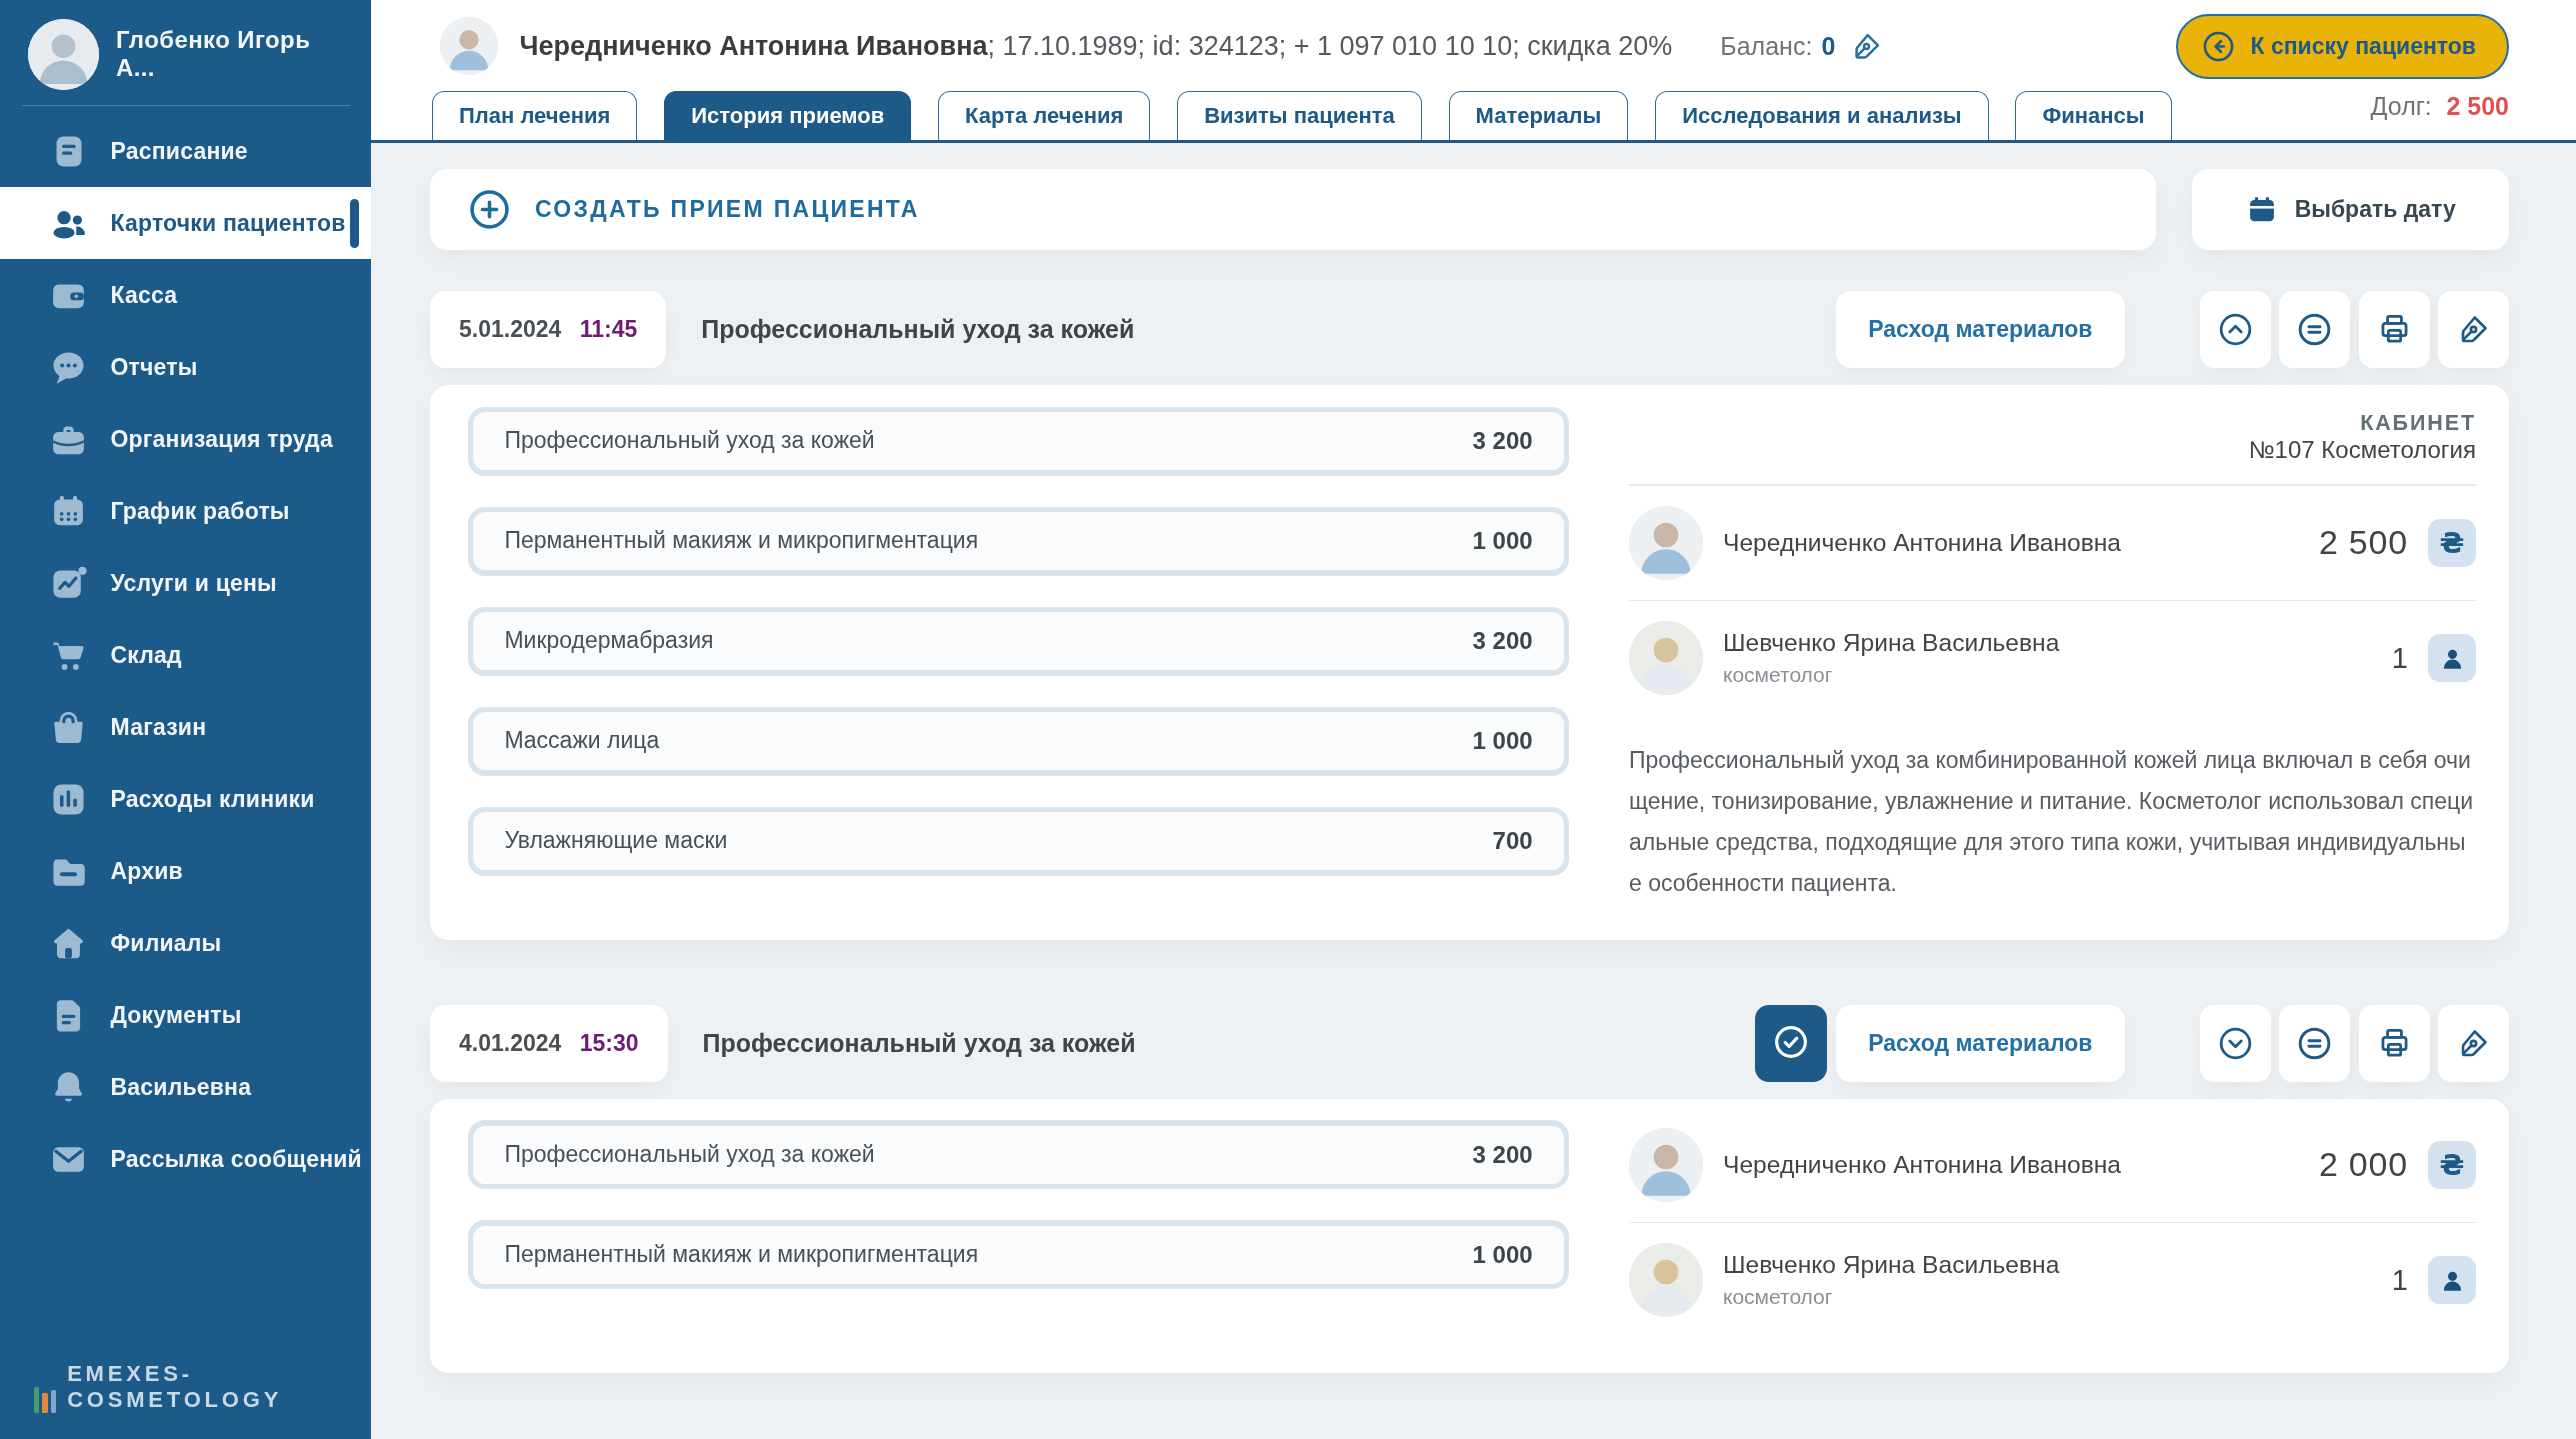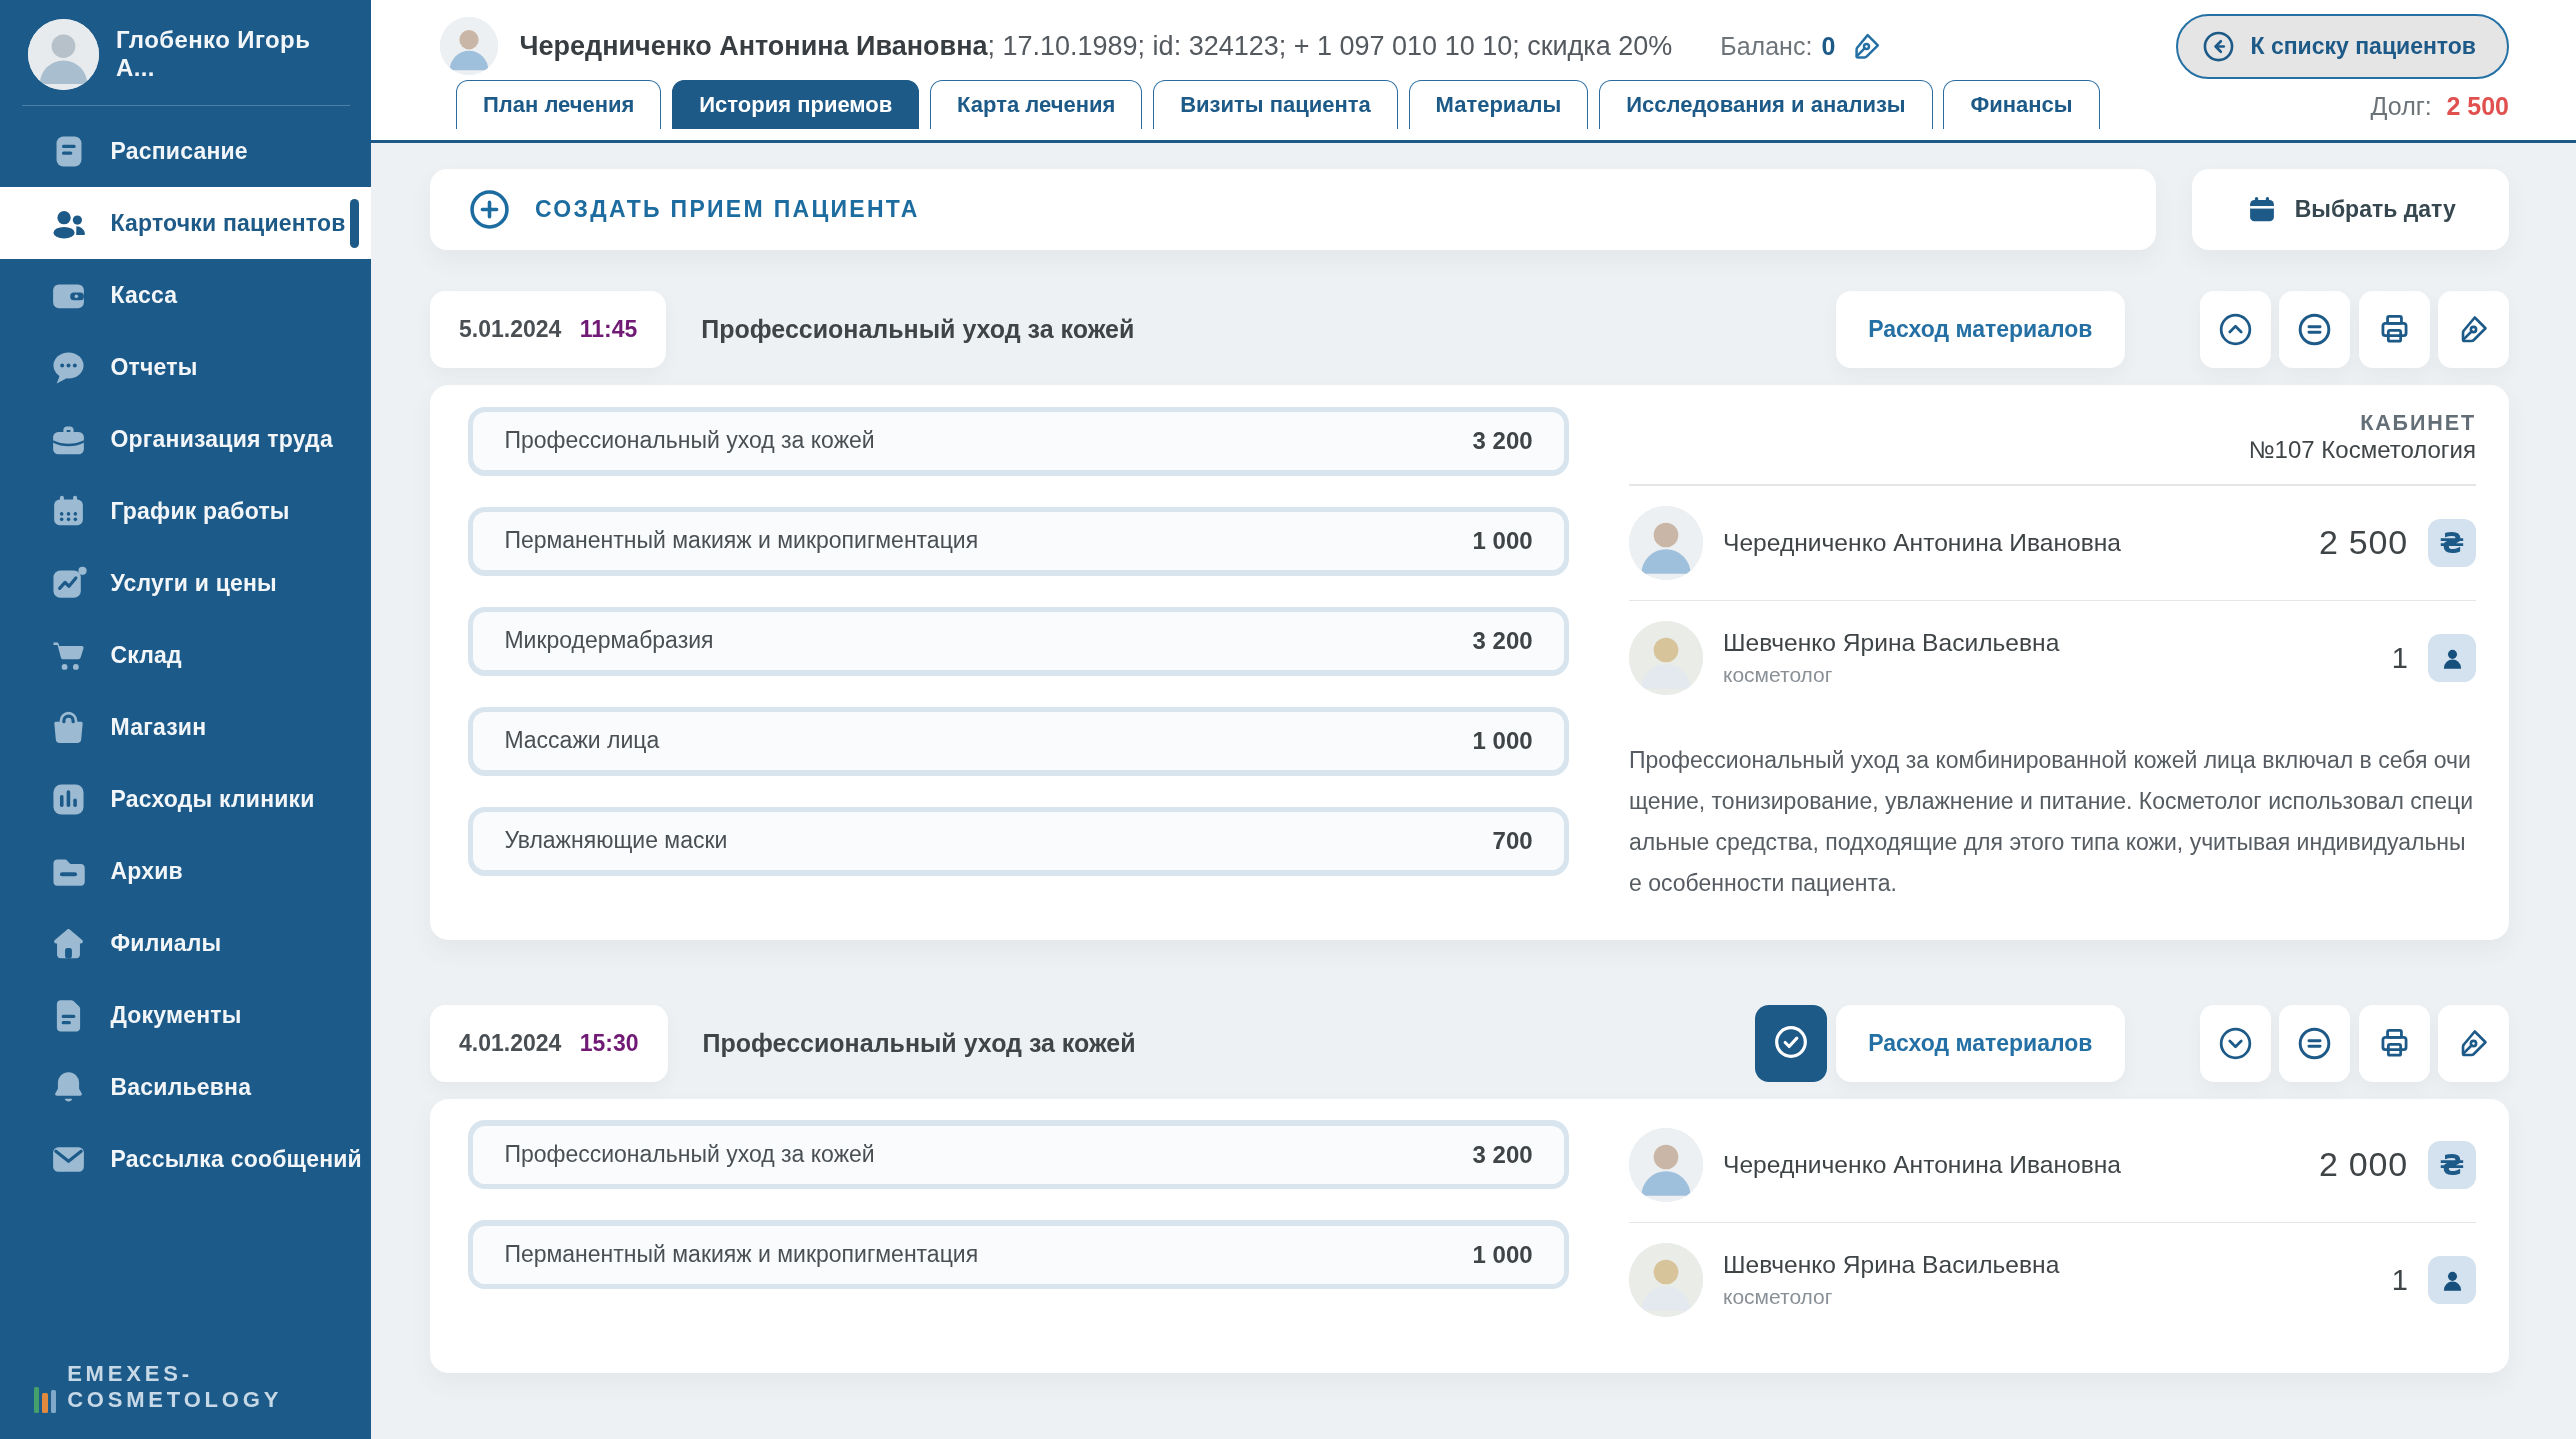--- a/index.html
+++ b/index.html
@@ -39,25 +39,25 @@
   .topbar { background:#fff; height:143px; }
   .topbar-row1 { display:flex; align-items:center; height:80px; padding:12.3px 67px 0 69px; }
   .p-avatar { width:58px; height:58px; }
   .p-name { margin-left:21.5px; font-size:27px; font-weight:700; color:#383d42; white-space:nowrap; }
   .p-details { font-size:27px; font-weight:400; color:#53595e; white-space:nowrap; }
   .balance { margin-left:auto; display:flex; align-items:center; white-space:nowrap; }
   .balance-label { font-size:25px; color:#6d7479; }
   .balance-value { font-size:25px; color:#1d5a88; font-weight:700; margin-left:9.2px; }
   .balance .hicon { width:35px; height:35px; color:#2470a4; margin-left:14px; cursor:pointer; }
   .hicon svg { width:100%; height:100%; display:block; }
-  .back-btn { margin-left:292px; height:65px; border:2.3px solid #2470a4; border-radius:34px; background:#e5e5e5;
+  .back-btn { margin-left:292px; height:65px; border:2.3px solid #2470a4; border-radius:34px; background:#eab308;
     display:flex; align-items:center; padding:0 31px 0 23px; cursor:pointer; flex:none; }
   .back-btn .hicon { width:35px; height:35px; color:#1d5a88; margin-right:14px; }
   .back-btn span.lbl { font-size:23px; font-weight:600; color:#1d5a88; white-space:nowrap; }
-  .tabrow { display:flex; height:63px; border-bottom:3.1px solid #1d5a88; padding-left:85px; }
+  .tabrow { display:flex; align-items:flex-end; height:63px; border-bottom:3.1px solid #1d5a88; padding-left:61px;gap:16px; }
   .tab { height:49px; display:flex; align-items:center; padding:0 26px; margin-right:10.8px;
     background:#fff; border:1.9px solid #2a6ca0; border-bottom:none; border-radius:12.3px 12.3px 0 0;
     font-size:22px; font-weight:700; color:#1d5a88; cursor:pointer; white-space:nowrap; }
   .tab.active { background:#1d5a88; color:#fff; border-color:#1d5a88; }
   .debt { margin-left:auto; margin-right:67px; align-self:center; padding-bottom:7.7px; font-size:25px; white-space:nowrap; }
   .debt-label { color:#6d7479; }
   .debt-value { color:#e0504e; font-weight:700; margin-left:7.7px; }
 
   .content { flex:1; padding:26px 67px 0 59px; }
 

